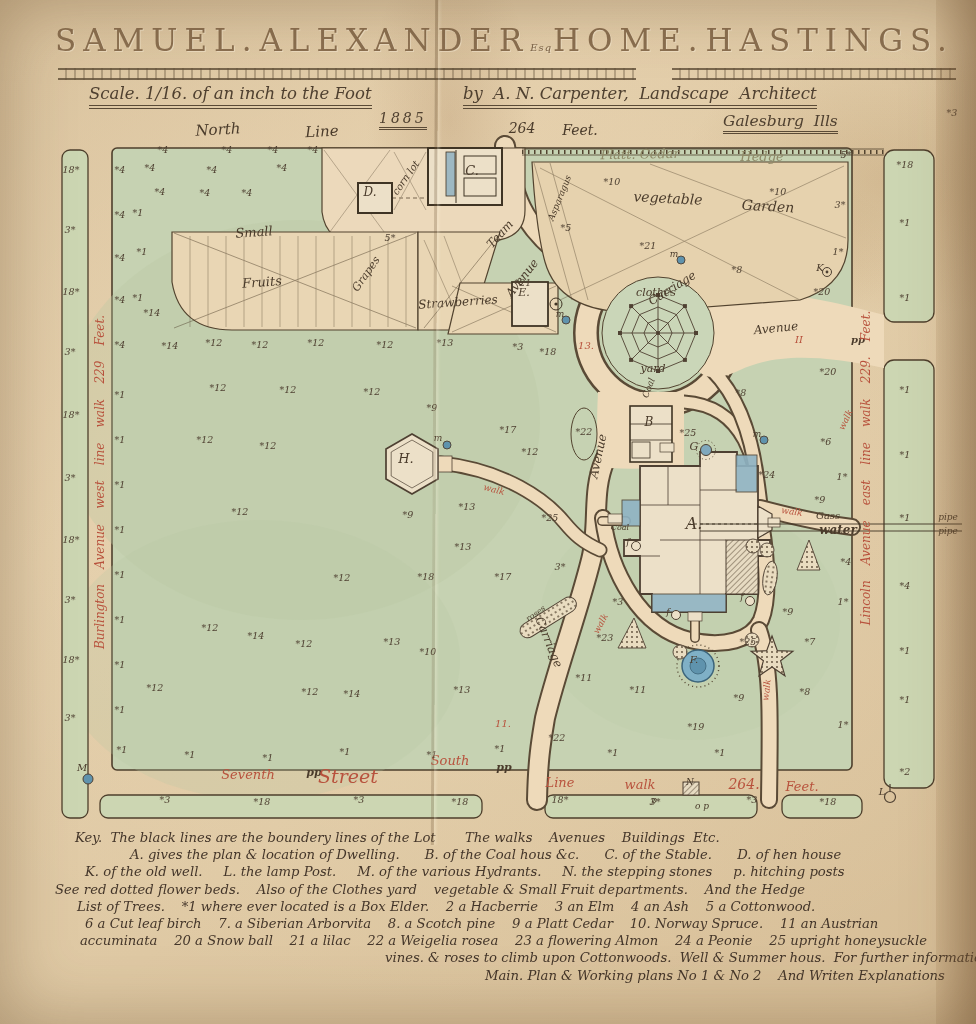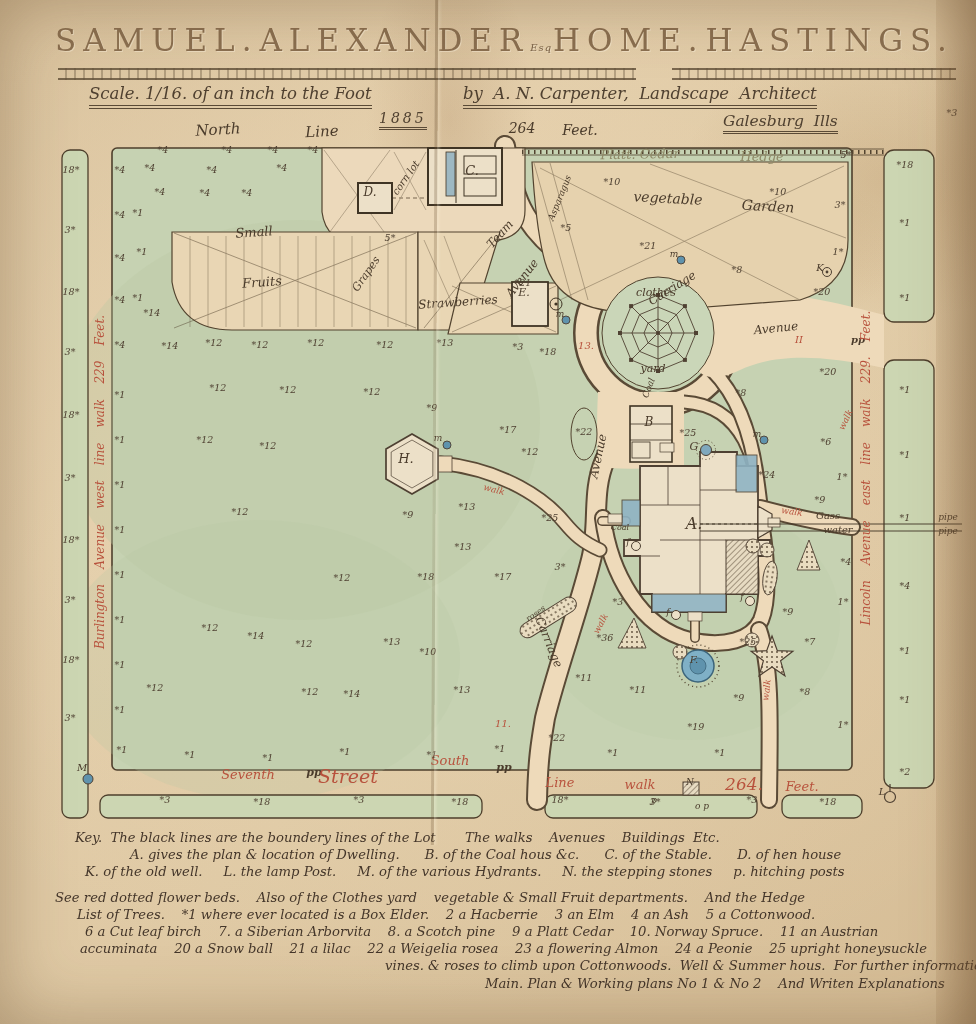--- a/index.html
+++ b/index.html
@@ -321,21 +321,21 @@
       <div class="mlabel ink" style="left: 522px; top: 278px; font-size: 12px; transform: translate(-50%, -50%) rotate(-52deg);">Avenue</div>
       <div class="mlabel ink" style="left: 672px; top: 288px; font-size: 12px; transform: translate(-50%, -50%) rotate(-32deg);">Carriage</div>
       <div class="mlabel ink" style="left: 776px; top: 328px; font-size: 12px; transform: translate(-50%, -50%) rotate(-6deg);">Avenue</div>
       <div class="mlabel ink" style="left: 656px; top: 292px; font-size: 11px; transform: translate(-50%, -50%) rotate(0deg);">clothes</div>
       <div class="mlabel ink" style="left: 653px; top: 368px; font-size: 11px; transform: translate(-50%, -50%) rotate(0deg); text-align: right;">yard</div>
       <div class="mlabel ink" style="left: 598px; top: 456px; font-size: 12px; transform: translate(-50%, -50%) rotate(-78deg);">Avenue</div>
       <div class="mlabel ink" style="left: 549px; top: 642px; font-size: 12px; transform: translate(-50%, -50%) rotate(68deg);">Carriage</div>
       <div class="mlabel ink" style="left: 649px; top: 388px; font-size: 9px; transform: translate(-50%, -50%) rotate(-70deg);">Coal</div>
       <div class="mlabel ink" style="left: 620px; top: 528px; font-size: 8px; transform: translate(-50%, -50%) rotate(0deg);">Coal</div>
       <div class="mlabel ink" style="left: 828px; top: 516px; font-size: 10px; transform: translate(-50%, -50%) rotate(0deg);">Gass</div>
-      <div class="mlabel ink" style="left: 838px; top: 530px; font-size: 10px; transform: translate(-50%, -50%) rotate(0deg);">water</div>
+      <div class="mlabel ink" style="left: 838px; top: 530px; font-size: 12px; transform: translate(-50%, -50%) rotate(0deg); font-weight: bold;">water</div>
       <div class="mlabel ink" style="left: 948px; top: 517px; font-size: 9px; transform: translate(-50%, -50%) rotate(0deg);">pipe</div>
       <div class="mlabel ink" style="left: 948px; top: 531px; font-size: 9px; transform: translate(-50%, -50%) rotate(0deg);">pipe</div>
       <div class="mlabel ink" style="left: 536px; top: 614px; font-size: 8px; transform: translate(-50%, -50%) rotate(-35deg);">roses</div>
       <div class="mlabel red" style="left: 494px; top: 490px; font-size: 9px; transform: translate(-50%, -50%) rotate(14deg);">walk</div>
       <div class="mlabel red" style="left: 792px; top: 512px; font-size: 9px; transform: translate(-50%, -50%) rotate(8deg);">walk</div>
       <div class="mlabel red" style="left: 601px; top: 624px; font-size: 9px; transform: translate(-50%, -50%) rotate(-62deg);">walk</div>
       <div class="mlabel red" style="left: 767px; top: 690px; font-size: 9px; transform: translate(-50%, -50%) rotate(-84deg);">walk</div>
       <div class="mlabel red" style="left: 846px; top: 420px; font-size: 9px; transform: translate(-50%, -50%) rotate(-65deg);">walk</div>
       <div class="mlabel red" style="left: 586px; top: 346px; font-size: 10px; transform: translate(-50%, -50%) rotate(0deg);">13.</div>
       <div class="mlabel red" style="left: 503px; top: 724px; font-size: 10px; transform: translate(-50%, -50%) rotate(0deg);">11.</div>
@@ -345,21 +345,21 @@
       <div class="mlabel ink" style="left: 858px; top: 340px; font-size: 10px; transform: translate(-50%, -50%) rotate(0deg); font-weight: bold;">pp</div>
       <div class="mlabel ink" style="left: 654px; top: 800px; font-size: 9px; transform: translate(-50%, -50%) rotate(0deg);">p</div>
       <div class="mlabel ink" style="left: 702px; top: 806px; font-size: 9px; transform: translate(-50%, -50%) rotate(0deg);">o p</div>
       <div class="mlabel red" style="left: 100px; top: 482px; font-size: 12px; transform: translate(-50%, -50%) rotate(-90deg);">Burlington    Avenue    west    line    walk    229    Feet.</div>
       <div class="mlabel red" style="left: 866px; top: 468px; font-size: 12px; transform: translate(-50%, -50%) rotate(-90deg);">Lincoln    Avenue    east    line    walk    229.    Feet.</div>
       <div class="mlabel red" style="left: 248px; top: 774px; font-size: 13px; transform: translate(-50%, -50%) rotate(0deg);">Seventh</div>
       <div class="mlabel red" style="left: 348px; top: 776px; font-size: 19px; transform: translate(-50%, -50%) rotate(0deg);">Street</div>
       <div class="mlabel red" style="left: 450px; top: 760px; font-size: 13px; transform: translate(-50%, -50%) rotate(0deg);">South</div>
       <div class="mlabel red" style="left: 560px; top: 782px; font-size: 13px; transform: translate(-50%, -50%) rotate(0deg);">Line</div>
       <div class="mlabel red" style="left: 640px; top: 784px; font-size: 13px; transform: translate(-50%, -50%) rotate(0deg);">walk</div>
-      <div class="mlabel red" style="left: 744px; top: 784px; font-size: 17px; transform: translate(-50%, -50%) rotate(0deg);">264.</div>
+      <div class="mlabel red" style="left: 744px; top: 784px; font-size: 14px; transform: translate(-50%, -50%) rotate(0deg);">264.</div>
       <div class="mlabel red" style="left: 802px; top: 786px; font-size: 13px; transform: translate(-50%, -50%) rotate(0deg);">Feet.</div>
       <div class="mlabel ink" style="left: 472px; top: 170px; font-size: 13px; transform: translate(-50%, -50%) rotate(0deg);">C.</div>
       <div class="mlabel ink" style="left: 370px; top: 192px; font-size: 12px; transform: translate(-50%, -50%) rotate(0deg);">D.</div>
       <div class="mlabel ink" style="left: 649px; top: 422px; font-size: 12px; transform: translate(-50%, -50%) rotate(0deg);">B</div>
       <div class="mlabel ink" style="left: 524px; top: 292px; font-size: 11px; transform: translate(-50%, -50%) rotate(0deg);">E.</div>
       <div class="mlabel ink" style="left: 694px; top: 524px; font-size: 16px; transform: translate(-50%, -50%) rotate(0deg);">A.</div>
       <div class="mlabel ink" style="left: 406px; top: 458px; font-size: 13px; transform: translate(-50%, -50%) rotate(0deg);">H.</div>
       <div class="mlabel ink" style="left: 694px; top: 660px; font-size: 10px; transform: translate(-50%, -50%) rotate(0deg);">F.</div>
       <div class="mlabel ink" style="left: 694px; top: 446px; font-size: 11px; transform: translate(-50%, -50%) rotate(0deg);">G</div>
       <div class="mlabel ink" style="left: 820px; top: 268px; font-size: 10px; transform: translate(-50%, -50%) rotate(0deg);">K</div>
@@ -451,21 +451,21 @@
       <span class="tree" style="left: 432px; top: 755px;">*1</span>
       <span class="tree" style="left: 500px; top: 749px;">*1</span>
       <span class="tree" style="left: 584px; top: 678px;">*11</span>
       <span class="tree" style="left: 638px; top: 690px;">*11</span>
       <span class="tree" style="left: 557px; top: 738px;">*22</span>
       <span class="tree" style="left: 613px; top: 753px;">*1</span>
       <span class="tree" style="left: 696px; top: 727px;">*19</span>
       <span class="tree" style="left: 739px; top: 698px;">*9</span>
       <span class="tree" style="left: 720px; top: 753px;">*1</span>
       <span class="tree" style="left: 618px; top: 602px;">*3</span>
-      <span class="tree" style="left: 605px; top: 638px;">*36</span>
+      <span class="tree" style="left: 605px; top: 638px;">*23</span>
       <span class="tree" style="left: 748px; top: 642px;">*25</span>
       <span class="tree" style="left: 826px; top: 442px;">*6</span>
       <span class="tree" style="left: 741px; top: 393px;">*8</span>
       <span class="tree" style="left: 828px; top: 372px;">*20</span>
       <span class="tree" style="left: 820px; top: 500px;">*9</span>
       <span class="tree" style="left: 842px; top: 477px;">1*</span>
       <span class="tree" style="left: 846px; top: 562px;">*4</span>
       <span class="tree" style="left: 810px; top: 642px;">*7</span>
       <span class="tree" style="left: 843px; top: 602px;">1*</span>
       <span class="tree" style="left: 805px; top: 692px;">*8</span>
@@ -503,21 +503,21 @@
       <span class="tree" style="left: 655px; top: 802px;">3*</span>
       <span class="tree" style="left: 752px; top: 800px;">*3</span>
       <span class="tree" style="left: 828px; top: 802px;">*18</span>
       <span class="tree" style="left: 952px; top: 113px;">*3</span>
     </div>
 
   <div id="key-block">
       <div class="keyline" style="padding-left: 20px;">Key.  The black lines are the boundery lines of the Lot       The walks    Avenues    Buildings  Etc.</div>
       <div class="keyline" style="padding-left: 75px;">A. gives the plan &amp; location of Dwelling.      B. of the Coal hous &amp;c.      C. of the Stable.      D. of hen house</div>
       <div class="keyline" style="padding-left: 30px;">K. of the old well.     L. the lamp Post.     M. of the various Hydrants.     N. the stepping stones     p. hitching posts</div>
-      <div class="keyline" style="padding-left: 0px; margin-top: 8px;">See red dotted flower beds.    Also of the Clothes yard    vegetable &amp; Small Fruit departments.    And the Hedge</div>
+      <div class="keyline" style="padding-left: 0px;">See red dotted flower beds.    Also of the Clothes yard    vegetable &amp; Small Fruit departments.    And the Hedge</div>
       <div class="keyline" style="padding-left: 22px;">List of Trees.    *1 where ever located is a Box Elder.    2 a Hacberrie    3 an Elm    4 an Ash    5 a Cottonwood.</div>
       <div class="keyline" style="padding-left: 30px;">6 a Cut leaf birch    7. a Siberian Arborvita    8. a Scotch pine    9 a Platt Cedar    10. Norway Spruce.    11 an Austrian</div>
       <div class="keyline" style="padding-left: 25px;">accuminata    20 a Snow ball    21 a lilac    22 a Weigelia rosea    23 a flowering Almon    24 a Peonie    25 upright honeysuckle</div>
       <div class="keyline" style="padding-left: 330px;">vines. &amp; roses to climb upon Cottonwoods.  Well &amp; Summer hous.  For further information See the</div>
       <div class="keyline" style="padding-left: 430px;">Main. Plan &amp; Working plans No 1 &amp; No 2    And Writen Explanations</div>
     </div>
 
   <div class="crease"></div>
   <div class="rmargin"></div>
 </div>

